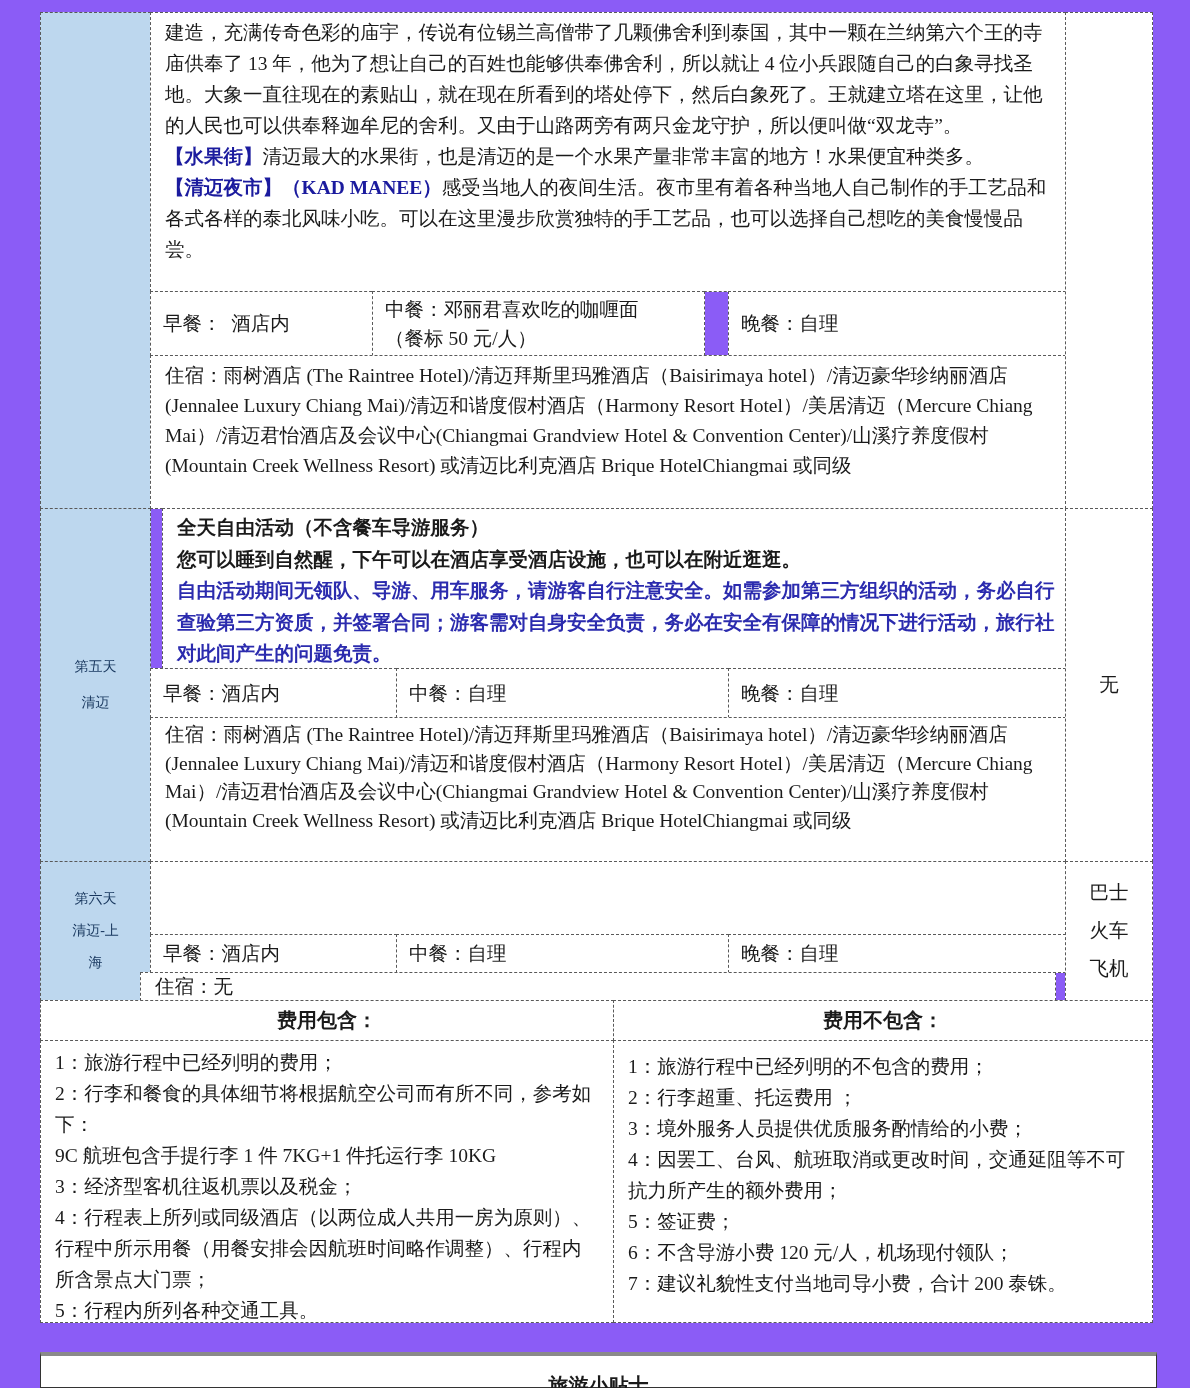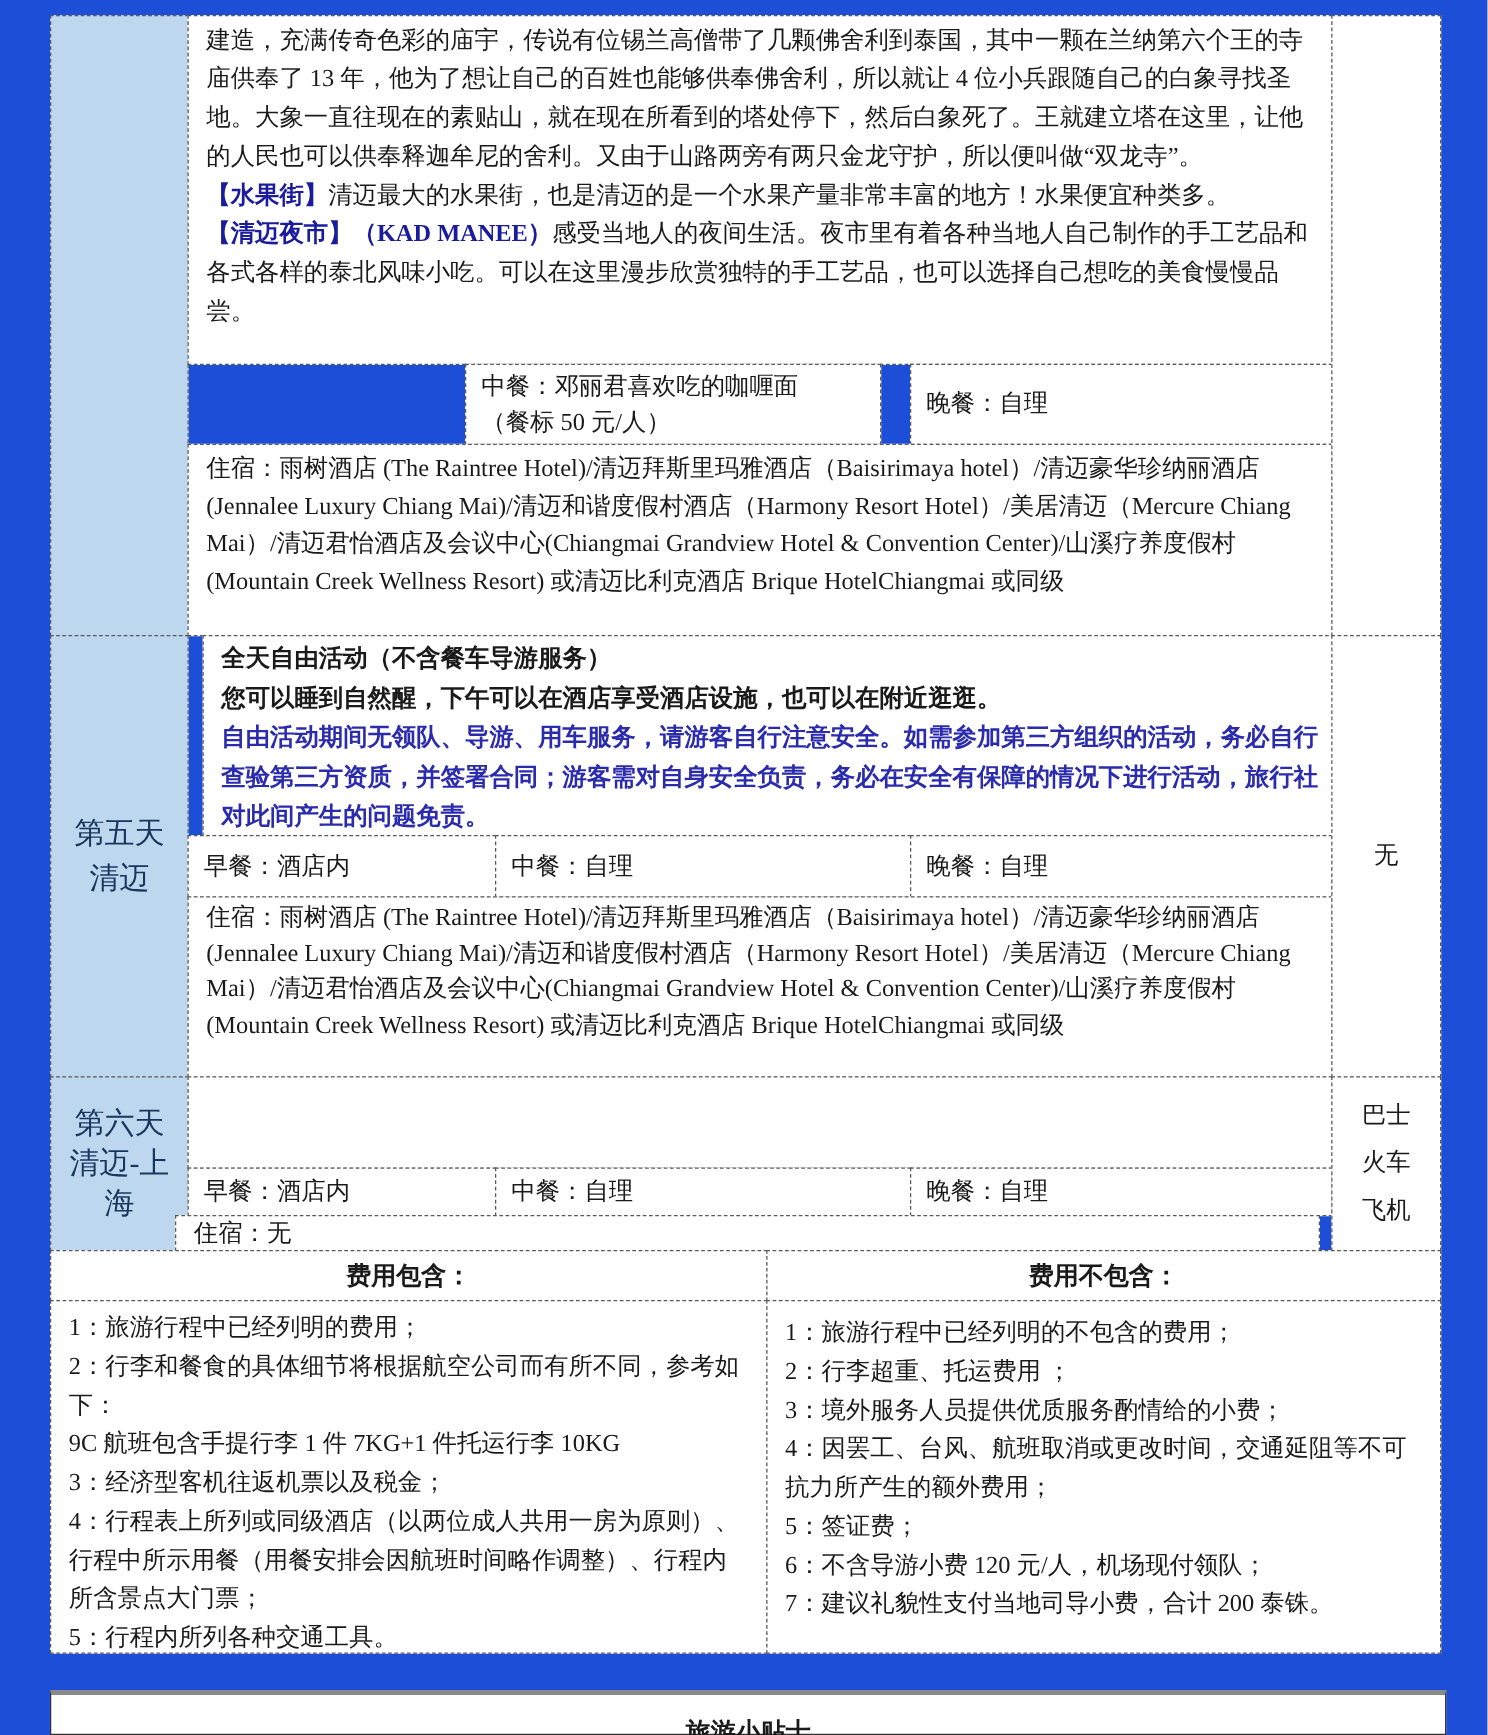--- a/index.html
+++ b/index.html
@@ -1,25 +1,25 @@
 <!DOCTYPE html>
 <html><head>
 <meta charset="utf-8">
 <style>
   html,body{margin:0;padding:0;background:#ffffff;}
   .page{
-    position:relative;width:1190px;height:1388px;background:#1d4ed8;overflow:hidden;
+    position:relative;width:1190px;height:1388px;background:#8b5cf6;overflow:hidden;
     font-family:"Liberation Serif","DejaVu Serif",serif;color:#1a1a1a;
   }
   .cell{
     position:absolute;box-sizing:border-box;border:1px dashed #595959;background:#fff;
   }
   .daycell{
     background:#BDD7EE;display:flex;flex-direction:column;justify-content:center;align-items:center;
-    font-size:24px;line-height:36px;color:#17365d;text-align:center;
+    font-size:14px;line-height:36px;color:#17365d;text-align:center;
   }
   .desc{padding:4px 14px 0 14px;font-size:19.5px;line-height:31px;}
   .desc p{margin:0;}
   .marker{color:#1b1b9e;font-weight:bold;}
   .blue{color:#2b2bae;}
   .bold{font-weight:bold;}
   .meal{display:flex;flex-direction:column;justify-content:center;align-items:flex-start;
         padding:0 12px;font-size:19.5px;line-height:29px;white-space:pre-wrap;}
   .hotel{padding:5px 14px 0 14px;font-size:19.5px;line-height:30px;}
   .hotel5{line-height:28.5px;padding-top:3px;}
@@ -44,20 +44,21 @@
 <div class="page">
 
   <div class="cell daycell" style="left:40px;top:12px;width:111px;height:497px;"></div>
 
   <div class="cell desc" style="left:150px;top:12px;width:916px;height:280px;">
     <p>建造，充满传奇色彩的庙宇，传说有位锡兰高僧带了几颗佛舍利到泰国，其中一颗在兰纳第六个王的寺庙供奉了 13 年，他为了想让自己的百姓也能够供奉佛舍利，所以就让 4 位小兵跟随自己的白象寻找圣地。大象一直往现在的素贴山，就在现在所看到的塔处停下，然后白象死了。王就建立塔在这里，让他的人民也可以供奉释迦牟尼的舍利。又由于山路两旁有两只金龙守护，所以便叫做“双龙寺”。</p>
     <p><span class="marker">【水果街】</span><span>清迈最大的水果街，也是清迈的是一个水果产量非常丰富的地方！水果便宜种类多。</span></p>
     <p><span class="marker">【清迈夜市】（KAD MANEE）</span><span>感受当地人的夜间生活。夜市里有着各种当地人自己制作的手工艺品和各式各样的泰北风味小吃。可以在这里漫步欣赏独特的手工艺品，也可以选择自己想吃的美食慢慢品尝。</span></p>
   </div>
 
+  <div class="cell meal" style="left:150px;top:291px;width:247px;height:65px;"><span>早餐：  酒店内</span></div>
   <div class="cell meal" style="left:372px;top:291px;width:333px;height:65px;">
     <span>中餐：邓丽君喜欢吃的咖喱面</span>
     <span>（餐标 50 元/人）</span>
   </div>
   <div class="cell meal" style="left:728px;top:291px;width:338px;height:65px;"><span>晚餐：自理</span></div>
 
   <div class="cell hotel" style="left:150px;top:355px;width:916px;height:154px;"><span>住宿：雨树酒店 (The Raintree Hotel)/清迈拜斯里玛雅酒店（Baisirimaya hotel）/清迈豪华珍纳丽酒店(Jennalee Luxury Chiang Mai)/清迈和谐度假村酒店（Harmony Resort Hotel）/美居清迈（Mercure Chiang Mai）/清迈君怡酒店及会议中心(Chiangmai Grandview Hotel &amp; Convention Center)/山溪疗养度假村(Mountain Creek Wellness Resort) 或清迈比利克酒店  Brique HotelChiangmai 或同级</span></div>
 
   <div class="cell transport" style="left:1065px;top:12px;width:88px;height:497px;"></div>
 

